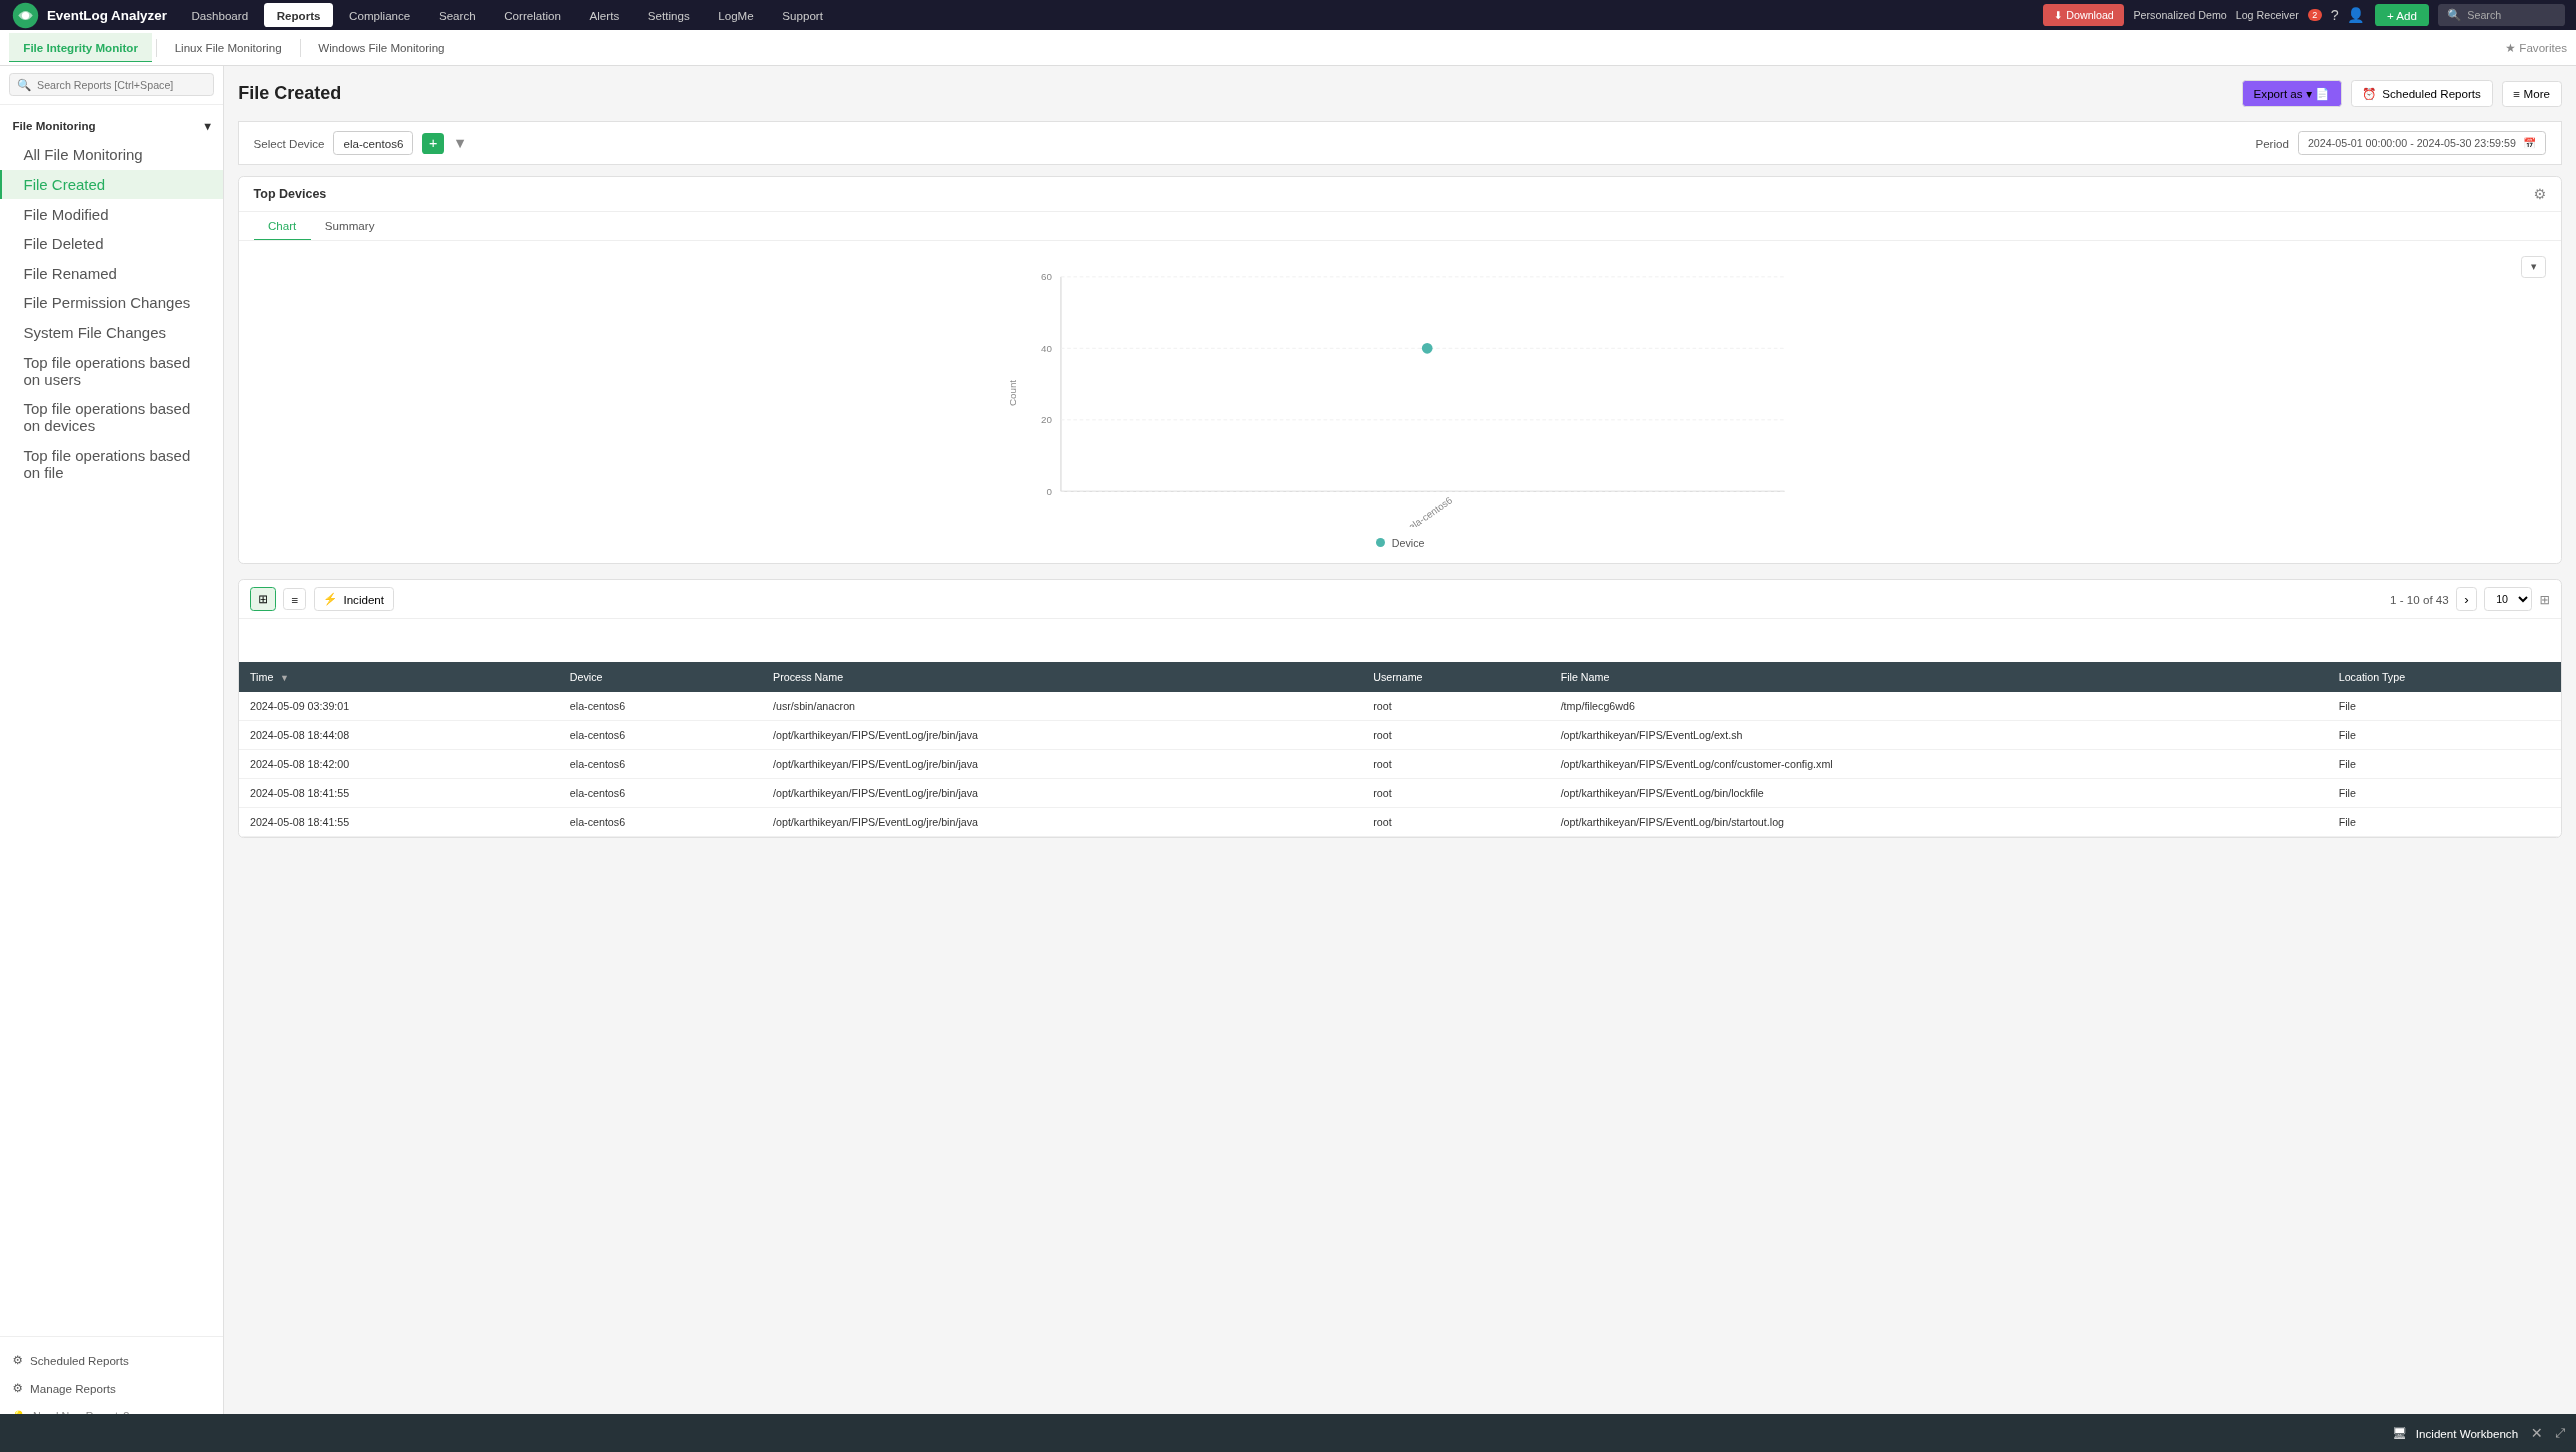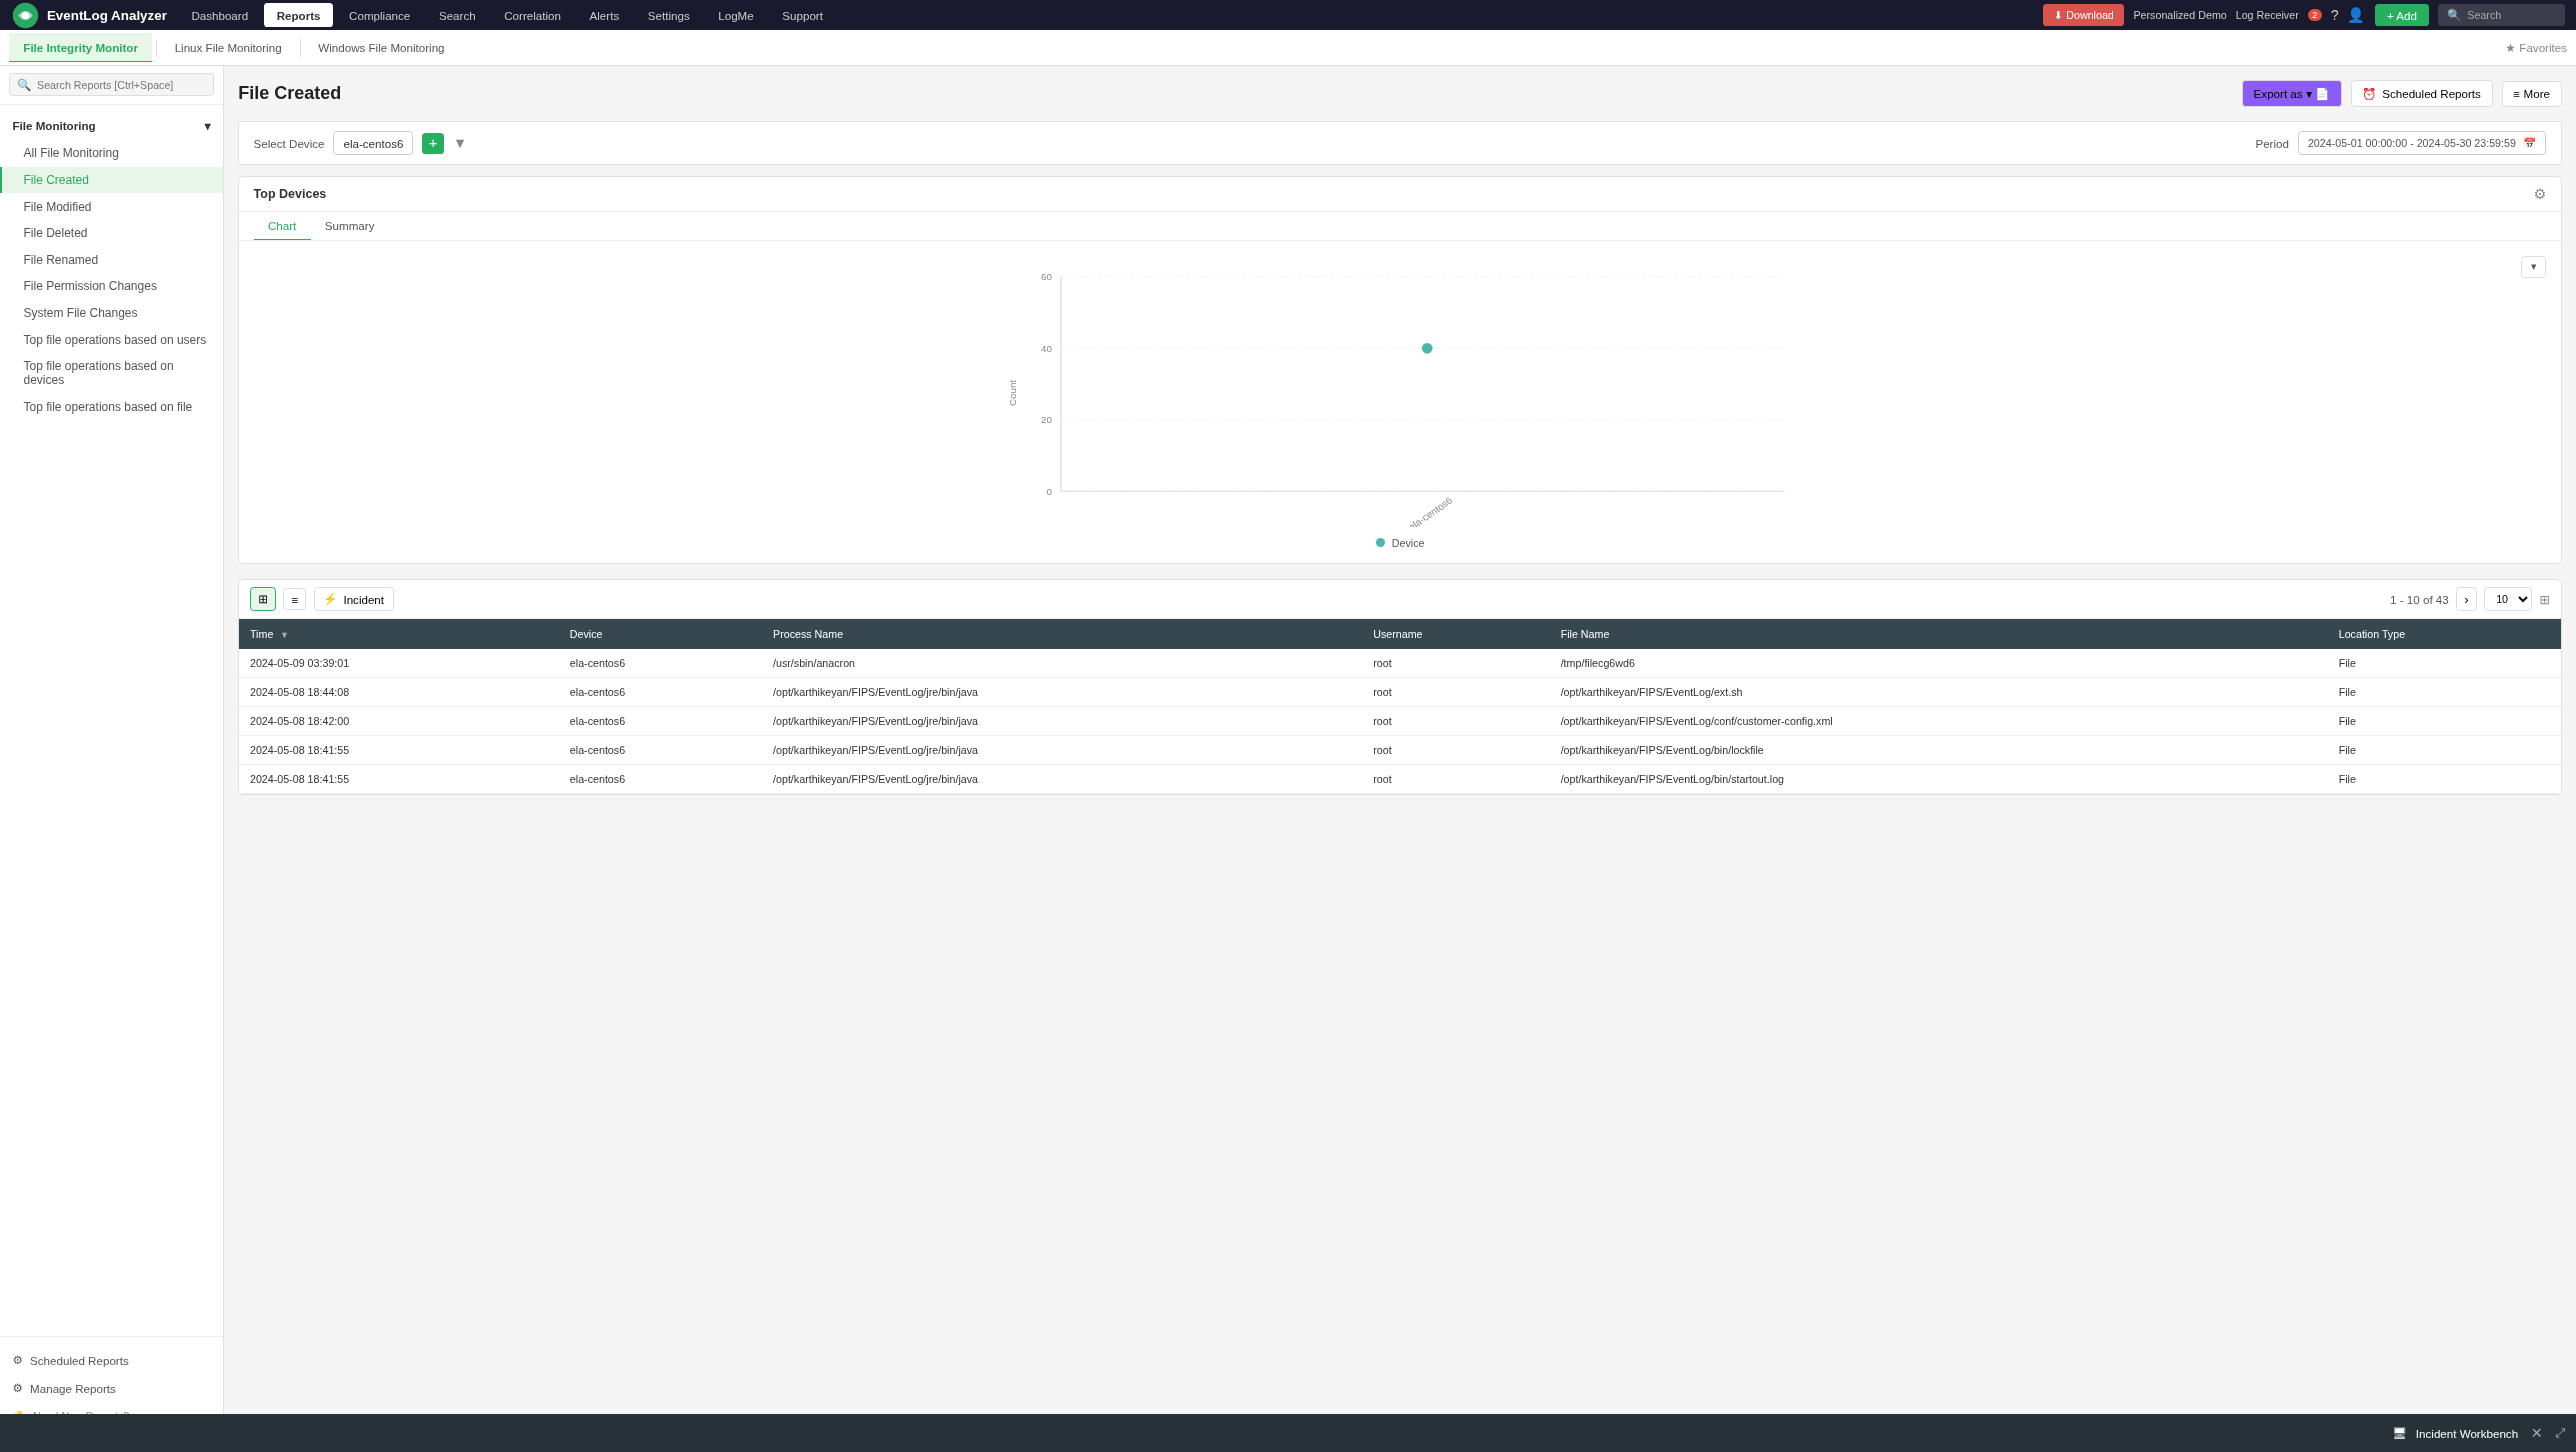--- a/index.html
+++ b/index.html
@@ -37,21 +37,21 @@
     
     .main-layout { display: flex; height: calc(100vh - 79px); }
 
     
     .sidebar { width: 224px; background: #fff; border-right: 0.9px solid #e0e0e0; display: flex; flex-direction: column; overflow-y: auto; flex-shrink: 0; }
     .sidebar-search { padding: 7.2px 9px; border-bottom: 0.9px solid #eee; }
     .sidebar-search-inner { display: flex; align-items: center; background: #f5f5f5; border: 0.9px solid #ddd; border-radius: 3.6px; padding: 3.6px 7.2px; gap: 5.4px; }
     .sidebar-search-inner input { background: transparent; border: none; outline: none; font-size: 10.7px; flex: 1; }
     .sidebar-section { padding: 7.2px 0; }
     .sidebar-section-header { display: flex; align-items: center; justify-content: space-between; padding: 7.2px 12.5px; font-weight: 600; font-size: 11.6px; color: #333; cursor: pointer; }
-    .sidebar-item { padding: 6.3px 12.5px 6.3px 21.5px; font-size: 12px; color: #555; cursor: pointer; border-left: 2.7px solid transparent; }
+    .sidebar-item { padding: 6.3px 12.5px 6.3px 21.5px; font-size: 15px; color: #555; cursor: pointer; border-left: 2.7px solid transparent; }
     .sidebar-item.active { background: #e8f5e9; border-left: 2.7px solid #27ae60; color: #27ae60; font-weight: 500; }
     .sidebar-footer { margin-top: auto; border-top: 0.9px solid #eee; padding: 9px 0; }
     .sidebar-footer-item { display: flex; align-items: center; gap: 7.2px; padding: 7.2px 12.5px; font-size: 11.6px; color: #555; cursor: pointer; }
     .need-reports { display: flex; align-items: center; gap: 7.2px; padding: 7.2px 12.5px; font-size: 10.7px; color: #888; cursor: pointer; }
 
     
     .content { flex: 1; overflow-y: auto; padding: 14.3px; background: #f5f5f5; }
 
     
     .content-header { display: flex; align-items: center; justify-content: space-between; margin-bottom: 14.3px; }
@@ -97,21 +97,21 @@
     .table-view-btn { background: #fff; border: 0.9px solid #ddd; padding: 3.6px 7.2px; border-radius: 3.6px; cursor: pointer; font-size: 11.6px; }
     .table-view-btn.active { background: #e8f5e9; border-color: #27ae60; }
     .incident-btn { display: flex; align-items: center; gap: 5.4px; background: #fff; border: 0.9px solid #ddd; padding: 3.6px 9px; border-radius: 3.6px; cursor: pointer; font-size: 11.6px; }
     .table-toolbar-right { display: flex; align-items: center; gap: 7.2px; font-size: 11.6px; color: #555; }
     .pagination-info { font-size: 11.6px; color: #555; }
     .pagination-btn { background: #fff; border: 0.9px solid #ddd; padding: 3.6px 7.2px; border-radius: 3.6px; cursor: pointer; }
     .per-page-select { background: #fff; border: 0.9px solid #ddd; padding: 3.6px 7.2px; border-radius: 3.6px; font-size: 10.7px; cursor: pointer; }
     .col-icon { color: #888; cursor: pointer; font-size: 12.5px; }
 
     
-    .data-table { width: 100%; border-collapse: collapse; }
+    .data-table { width: 100%; border-collapse: collapse; margin-top: 43px; }
     .data-table th { background: #37474f; color: #fff; padding: 9px 10.7px; text-align: left; font-size: 10.7px; font-weight: 500; white-space: nowrap; }
     .data-table th .sort-icon { color: #aaa; font-size: 9px; margin-left: 3.6px; }
     .data-table td { padding: 8px 10.7px; font-size: 10.7px; border-bottom: 0.9px solid #f0f0f0; color: #333; white-space: nowrap; }
 
     
     .incident-bar { position: fixed; bottom: 0; right: 0; left: 0; background: #263238; color: white; height: 38px; display: flex; align-items: center; justify-content: flex-end; padding: 0 10.7px; gap: 9px; z-index: 100; }
     .incident-bar-title { font-size: 11.6px; color: #fff; font-weight: 500; }
     .incident-bar-icon { color: #aaa; font-size: 12.5px; cursor: pointer; }
     .incident-bar-close { color: #aaa; font-size: 14.3px; cursor: pointer; padding: 3.6px; }
 

